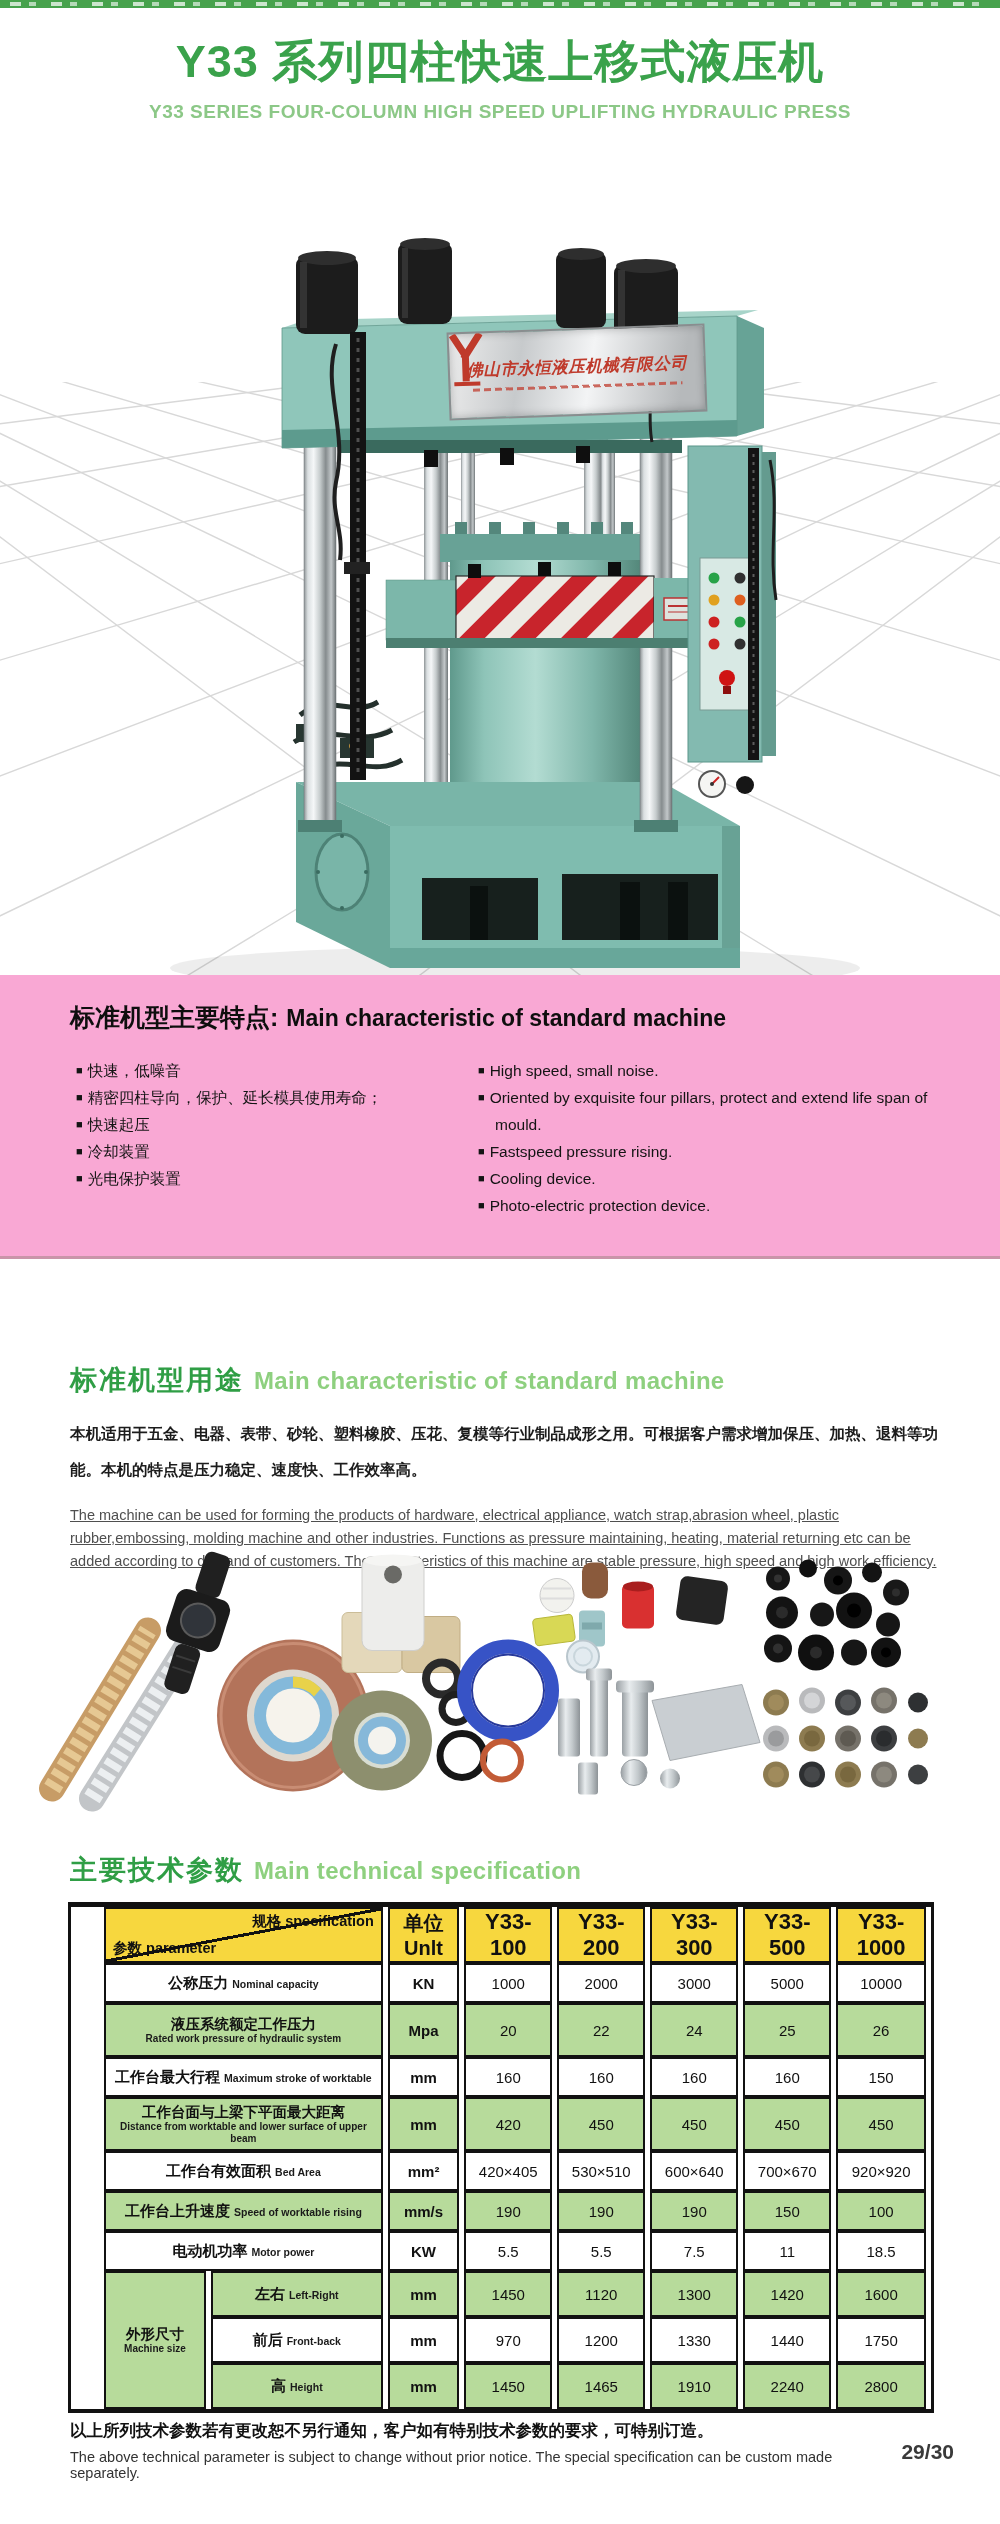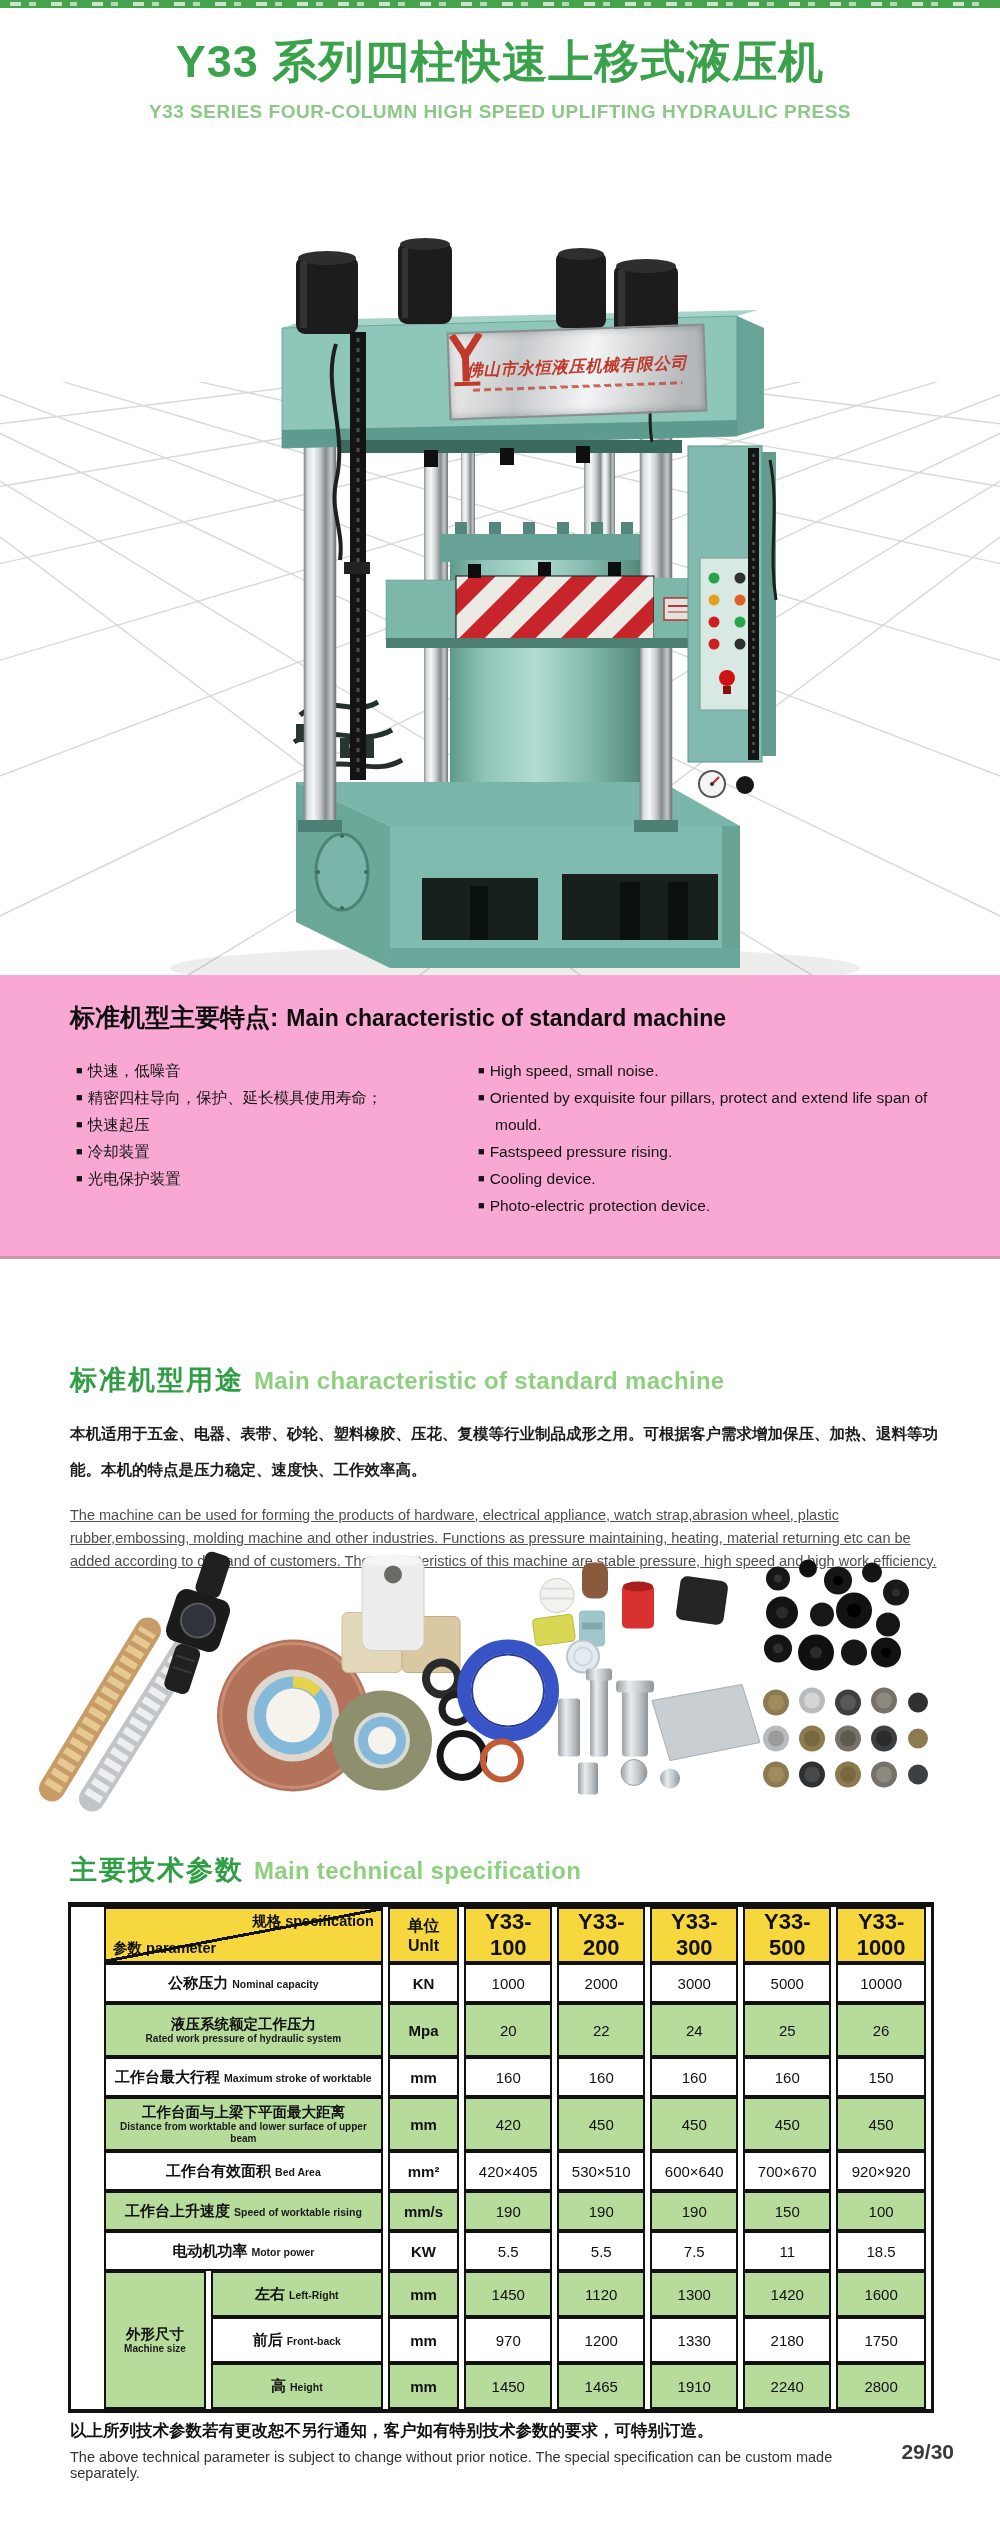--- a/index.html
+++ b/index.html
@@ -63,21 +63,21 @@
      text-align:center;vertical-align:middle;color:#111;}
   tr.h46>*{height:46px;} tr.h40>*{height:40px;} tr.h54>*{height:54px;}
   .ylw{background:#f7d73e;}
   .grn{background:#b7db9b;}
   .wht{background:#ffffff;}
   th.corner{position:relative;background-color:#f7d73e;
      background-image:linear-gradient(to bottom right,transparent calc(50% - 1.5px),
        #111 calc(50% - 1.5px),#111 calc(50% + 1.5px),transparent calc(50% + 1.5px));}
   th.corner .c-top{position:absolute;top:3px;right:7px;font-size:14.5px;font-weight:bold;}
   th.corner .c-bot{position:absolute;bottom:3px;left:7px;font-size:14.5px;font-weight:bold;}
-  th.unit{font-size:16px;font-weight:bold;}
+  th.unit{font-size:20px;font-weight:bold;}
   th.model{font-size:22px;font-weight:bold;}
   td.lbl .zh{font-size:15px;font-weight:bold;}
   td.lbl .en{font-size:10.5px;margin-left:4px;font-weight:bold;color:#1a1a1a;}
   td.lbl.stack .zh{display:block;line-height:18px;font-size:14.5px;}
   td.lbl.stack .en{display:block;line-height:12px;font-size:10px;margin-left:0;}
   td.u{font-size:15px;font-weight:bold;}
   td.val{font-size:15px;}
 
   
   .foot-zh{position:absolute;left:70px;top:2420px;width:820px;font-size:16.5px;font-weight:bold;color:#111;}
@@ -558,21 +558,21 @@
         <td class="val grn">1300</td>
         <td class="val grn">1420</td>
         <td class="val grn">1600</td>
       </tr>
       <tr class="h46">
         <td class="lbl wht"><span class="zh">前后</span><span class="en">Front-back</span></td>
         <td class="u wht">mm</td>
         <td class="val wht">970</td>
         <td class="val wht">1200</td>
         <td class="val wht">1330</td>
-        <td class="val wht">2180</td>
+        <td class="val wht">1440</td>
         <td class="val wht">1750</td>
       </tr>
       <tr class="h46">
         <td class="lbl grn"><span class="zh">高</span><span class="en">Height</span></td>
         <td class="u grn">mm</td>
         <td class="val grn">1450</td>
         <td class="val grn">1465</td>
         <td class="val grn">1910</td>
         <td class="val grn">2240</td>
         <td class="val grn">2800</td>

